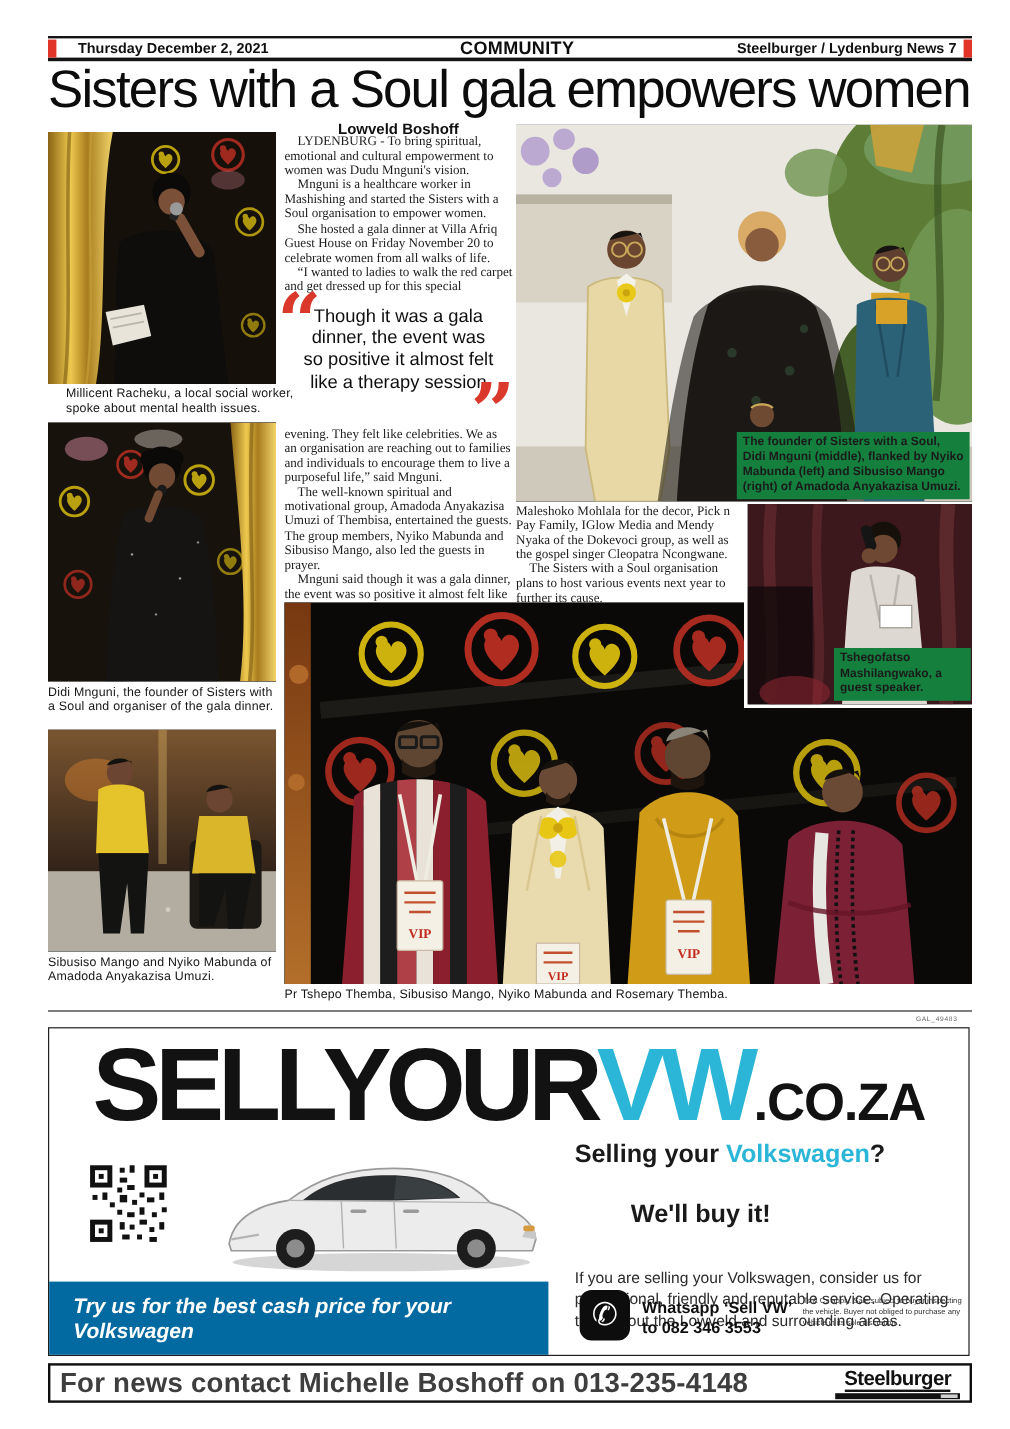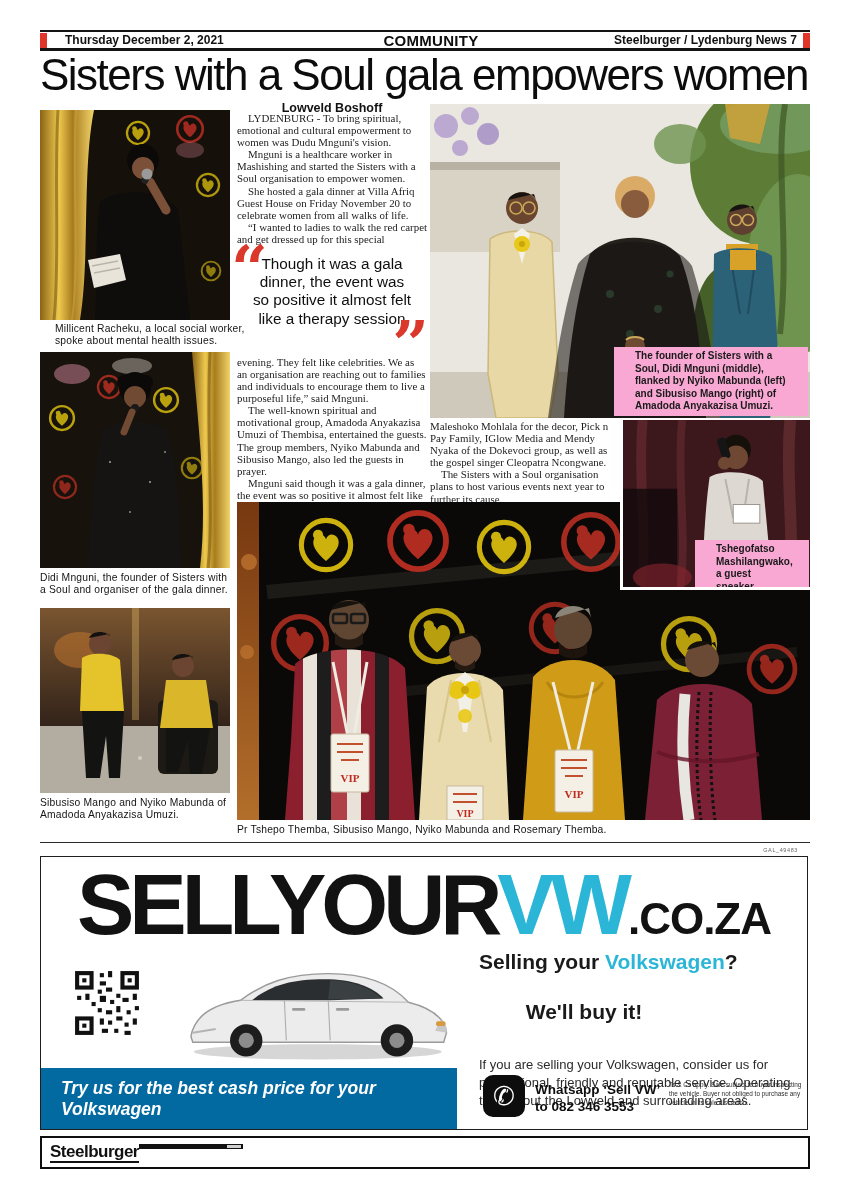--- a/index.html
+++ b/index.html
@@ -25,22 +25,22 @@
   .p2{left:40px;top:352px;width:190px;height:216px;}
   .p3{left:40px;top:608px;width:190px;height:185px;}
   .p4{left:430px;top:104px;width:380px;height:314px;}
   .p5{left:620px;top:420px;width:190px;height:170px;border-left:3px solid #fff;border-bottom:3px solid #fff;box-sizing:border-box;z-index:5;}
   .p6{left:237px;top:502px;width:573px;height:318px;}
   .caption{position:absolute;font-size:10.3px;line-height:12.3px;color:#141414;letter-spacing:.2px;}
   .cap1{left:40px;top:323px;width:192px;margin-left:15px;}
   .cap2{left:40px;top:572px;width:192px;}
   .cap3{left:40px;top:797px;width:192px;}
   .cap6{left:237px;top:824px;width:560px;}
-  .cap-overlay{position:absolute;background:#f9a8d4;font-size:10px;line-height:12.6px;font-weight:bold;
-               color:#1a1a1a;padding:3px 21px;box-sizing:border-box;}
+  .cap-overlay{position:absolute;background:#15803d;font-size:10px;line-height:12.6px;font-weight:bold;
+               color:#1a1a1a;padding:3px 5px;box-sizing:border-box;}
   .cap4{left:184px;bottom:2px;width:194px;}
   .cap5{left:72px;top:120px;width:114px;z-index:6;}
   
   .bodycol{position:absolute;font-family:"Liberation Serif",serif;font-size:10.9px;line-height:12.1px;color:#1c1c1c;}
   .col1{left:237px;top:112px;width:190px;}
   .col2{left:430px;top:420px;width:184px;}
   .bodycol p{margin:0;text-indent:11px;}
   .bodycol p.noindent{text-indent:0;}
   
   .pullquote{position:relative;margin:8px 0 26px 0;padding:2px 14px;text-align:center;
@@ -67,21 +67,21 @@
             padding-left:20px;box-sizing:border-box;font-size:17.5px;font-weight:bold;font-style:italic;color:#fff;}
   .waicon{position:absolute;left:442px;bottom:12px;width:42px;height:42px;background:#0d0d0d;border-radius:10px;
           display:flex;align-items:center;justify-content:center;}
   .waicon span{color:#fff;font-size:26px;line-height:26px;font-family:"DejaVu Sans",sans-serif;}
   .watext{position:absolute;left:494px;bottom:14px;font-size:13.5px;line-height:17px;font-weight:bold;color:#0f0f0f;}
   .fineprint{position:absolute;left:628px;bottom:22px;width:138px;font-size:6.4px;line-height:9px;color:#2e2e2e;}
   
   .footer{position:absolute;left:40px;top:1136px;width:770px;height:33px;border:2px solid #0e0e0e;
           box-sizing:border-box;display:flex;align-items:center;justify-content:space-between;padding:0 8px;}
   .footer-text{font-size:23px;font-weight:bold;color:#3e3e3e;letter-spacing:.2px;white-space:nowrap;}
-  .sb-logo{display:flex;flex-direction:row;align-items:flex-start;}
+  .sb-logo{display:flex;flex-direction:column;align-items:center;}
   .sb-name{font-size:17px;font-weight:bold;color:#111;letter-spacing:-.5px;border-bottom:2px solid #111;line-height:18px;}
   .sb-bar{width:104px;height:5px;background:#111;margin-top:1px;position:relative;}
   .sb-bar i{position:absolute;right:2px;top:1px;width:14px;height:3px;background:#cfcfcf;}
 </style>
 </head>
 <body>
 
 <div class="page">
 
   <svg width="0" height="0" style="position:absolute">
@@ -449,20 +449,21 @@
       <span>✆</span>
     </div>
     <div class="watext">
       <div>Whatsapp ‘Sell VW’</div>
       <div>to 082 346 3553</div>
     </div>
     <div class="fineprint">Ts &amp; Cs apply. Sale subject to buyer inspecting the vehicle. Buyer not obliged to purchase any vehicle in its sole discretion.</div>
   </div>
 
   <div class="footer">
+    <span class="footer-text">For news contact Michelle Boshoff on 013-235-4148</span>
     <span class="sb-logo">
       <span class="sb-name">Steelburger</span>
       <span class="sb-bar">
           <i></i>
         </span>
     </span>
   </div>
 
 </div>
 

